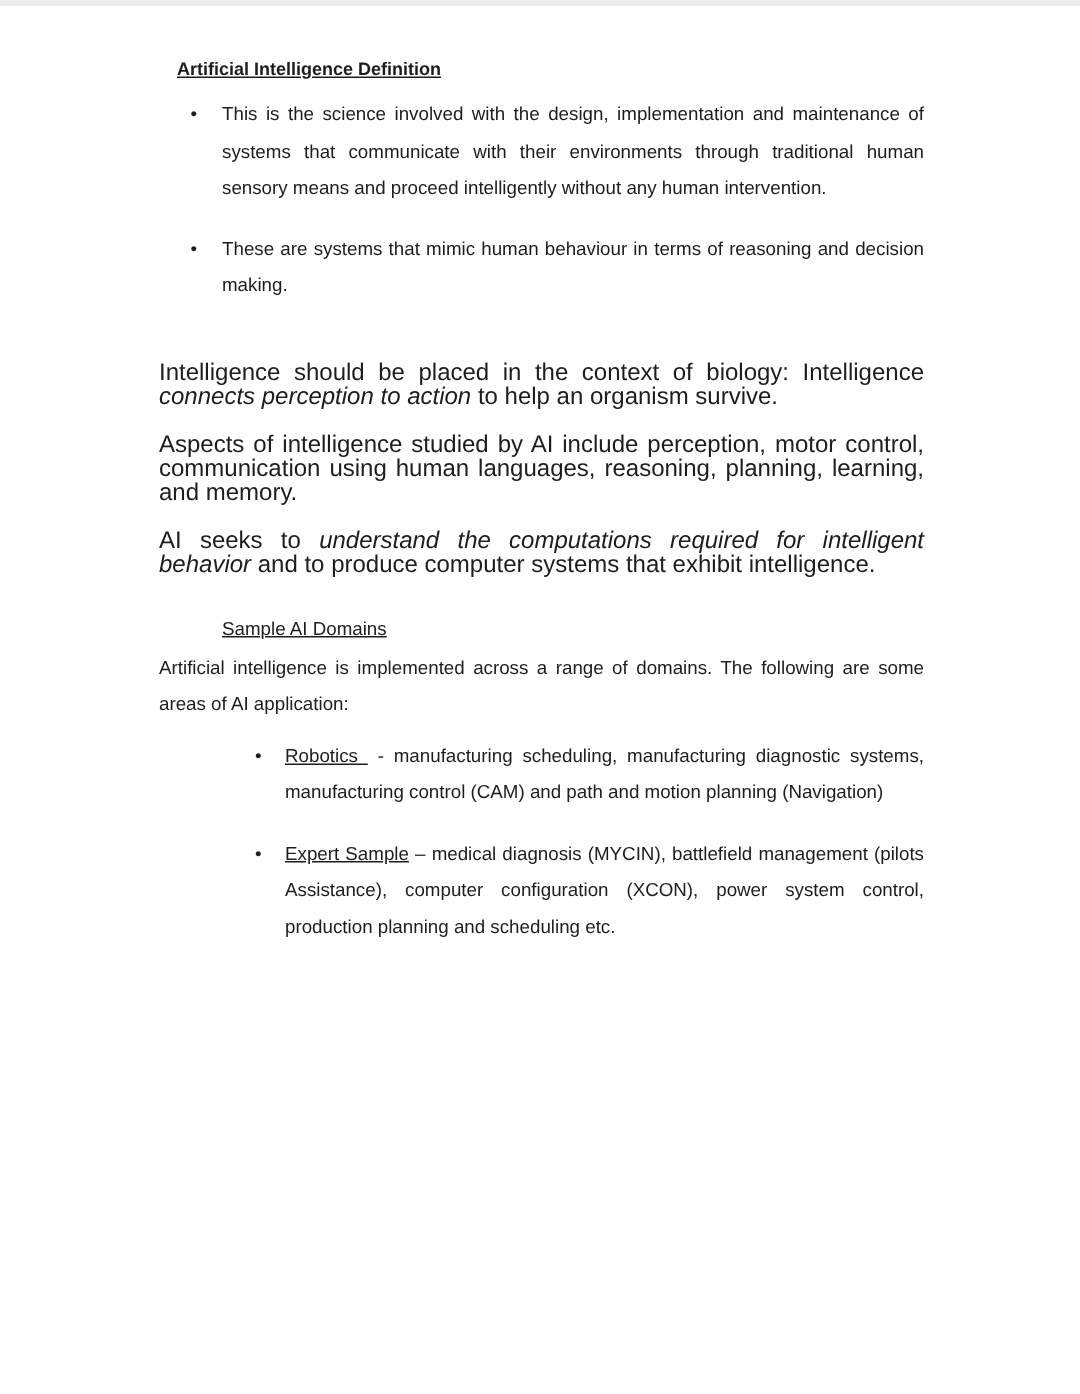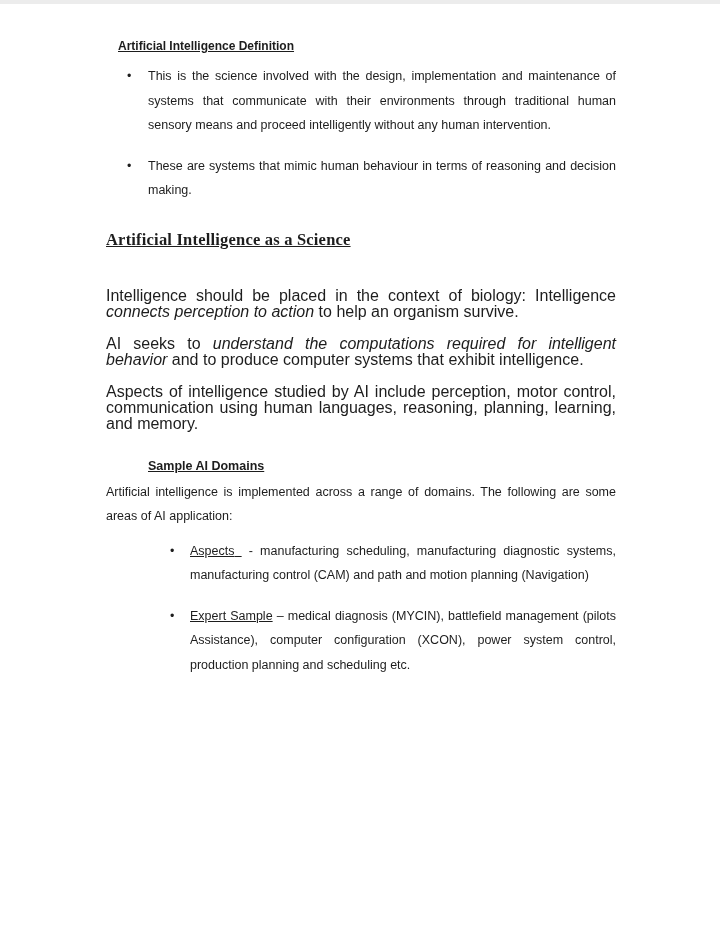--- a/index.html
+++ b/index.html
@@ -71,21 +71,21 @@
     margin: 16px 0 0 0;
     font-size: 16px;
     line-height: 16px;
     text-align: justify;
   }
   p.body-par.first { margin-top: 38px; }
   p.body-par.last-gap { margin-top: 18px; }
   .sub-heading {
     margin: 26px 0 0 42px;
     font-size: 12.5px;
-    font-weight: bold;
+    font-weight: normal;
     text-decoration: underline;
     line-height: 16px;
   }
   p.intro-par {
     margin: 6px 0 0 0;
     font-size: 12.5px;
     line-height: 24.5px;
     text-align: justify;
   }
   em { font-style: italic; }
@@ -108,37 +108,36 @@
     <li>
       <span class="marker">•</span>
       <span>This is the science involved with the design, implementation and maintenance of systems that communicate with their environments through traditional human sensory means and proceed intelligently without any human intervention.</span>
     </li>
     <li>
       <span class="marker">•</span>
       <span>These are systems that mimic human behaviour in terms of reasoning and decision making.</span>
     </li>
   </ul>
 
-  <div class="serif-heading">Artificial Intelligence as a Science</div>
 
   <p class="body-par first"><span>Intelligence should be placed in the context of biology: Intelligence </span><em>connects perception to action</em><span> to help an organism survive.</span></p>
 
+  <p class="body-par">Aspects of intelligence studied by AI include perception, motor control, communication using human languages, reasoning, planning, learning, and memory.</p>
+
   <p class="body-par"><span>AI seeks to </span><em>understand the computations required for intelligent behavior</em><span> and to produce computer systems that exhibit intelligence.</span></p>
-
-  <p class="body-par">Aspects of intelligence studied by AI include perception, motor control, communication using human languages, reasoning, planning, learning, and memory.</p>
 
 
   <div class="sub-heading">Sample AI Domains</div>
 
   <p class="intro-par">Artificial intelligence is implemented across a range of domains. The following are some areas of AI application:</p>
 
   <ul class="bullets level2">
     <li>
       <span class="marker">•</span>
-      <span class="term-u trail"><span>Aspects</span></span><span> - </span><span>manufacturing scheduling, manufacturing diagnostic systems, manufacturing control (CAM) and path and motion planning (Navigation)</span>
+      <span class="term-u trail"><span>Robotics</span></span><span> - </span><span>manufacturing scheduling, manufacturing diagnostic systems, manufacturing control (CAM) and path and motion planning (Navigation)</span>
     </li>
     <li>
       <span class="marker">•</span>
       <span class="term-u"><span>Expert Sample</span></span><span> – </span><span>medical diagnosis (MYCIN), battlefield management (pilots Assistance), computer configuration (XCON), power system control, production planning and scheduling etc.</span>
     </li>
   </ul>
 
 </div>
 
 </body></html>

